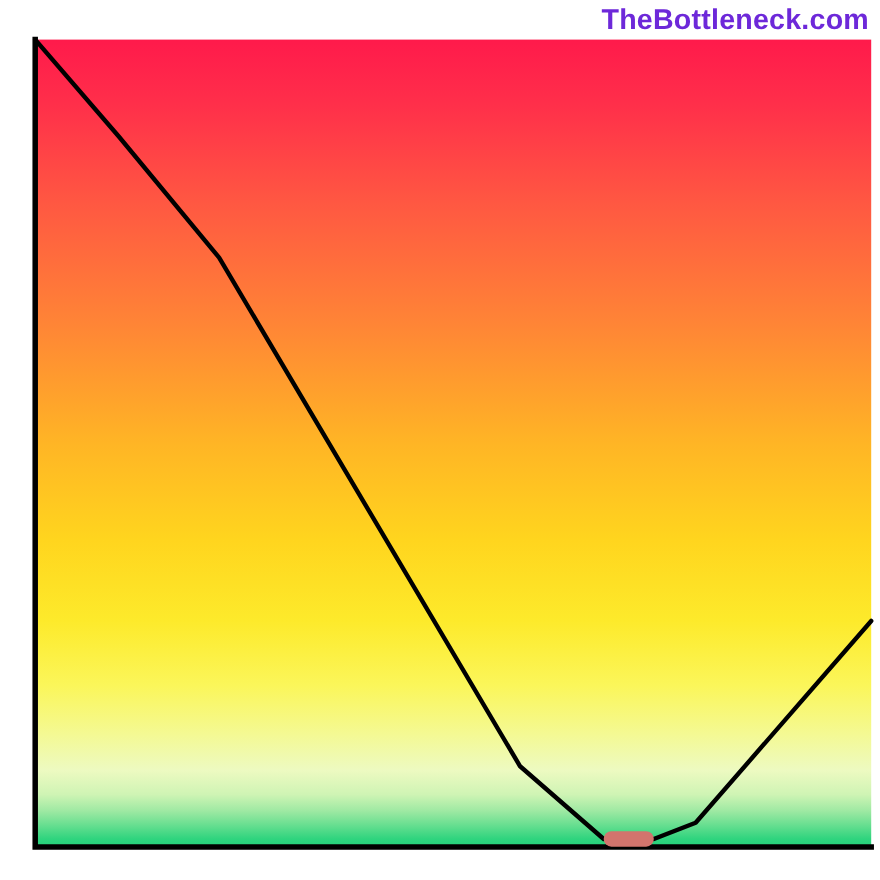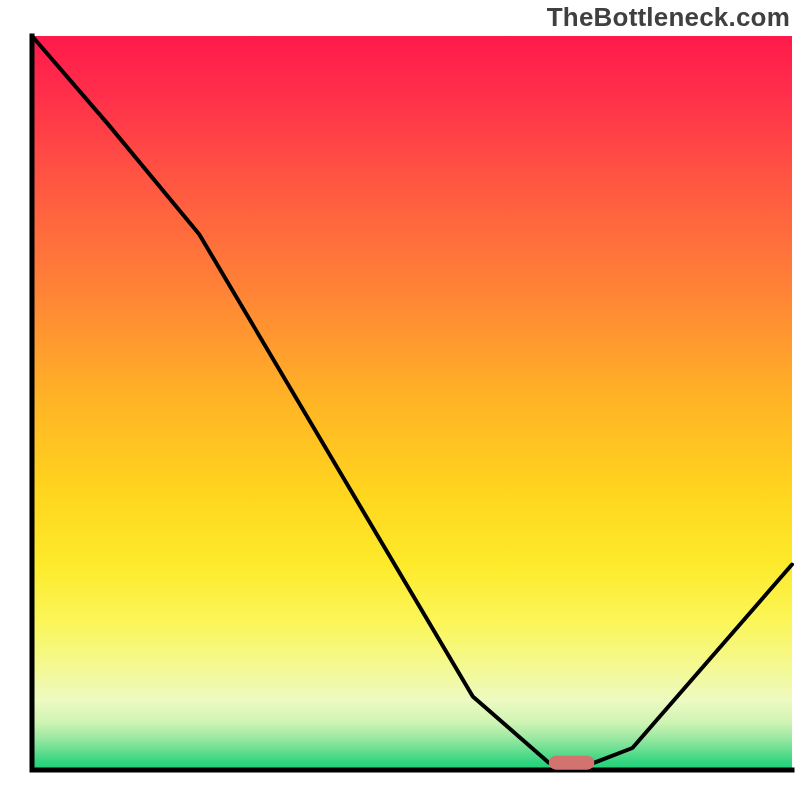--- a/index.html
+++ b/index.html
@@ -10,21 +10,21 @@
     overflow: hidden;
     background: #ffffff;
     font-family: Arial, Helvetica, sans-serif;
   }
   .attribution {
     position: absolute;
     top: 2px;
     right: 10px;
     font-size: 26px;
     font-weight: bold;
-    color: #404040;
+    color: #6d28d9;
     letter-spacing: 0.2px;
   }
   svg {
     display: block;
   }
 </style>
 </head>
 <body>
 
 <div class="attribution">TheBottleneck.com</div>

